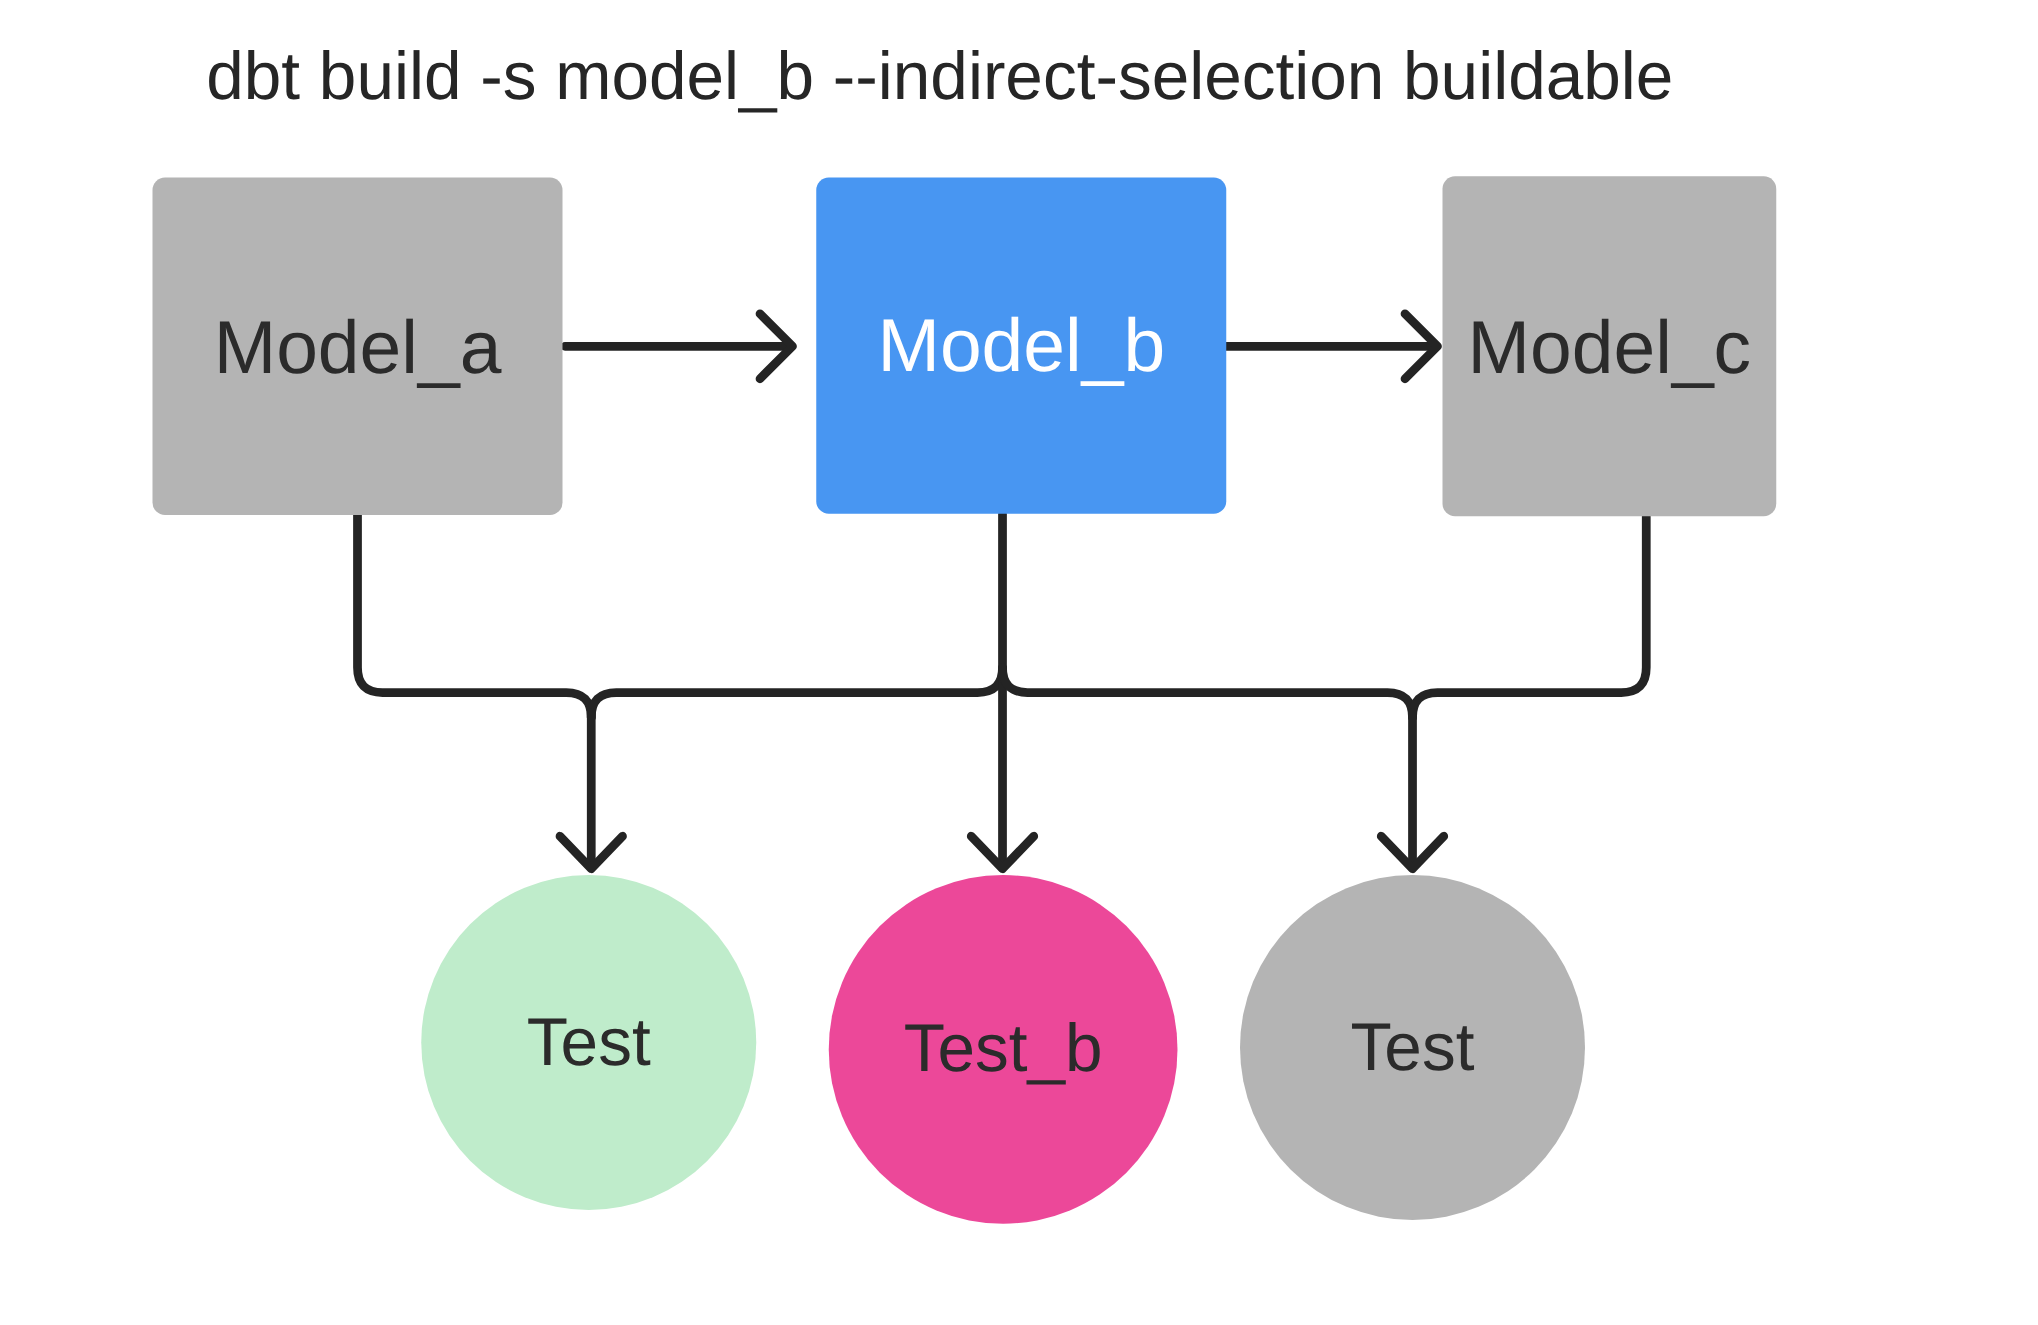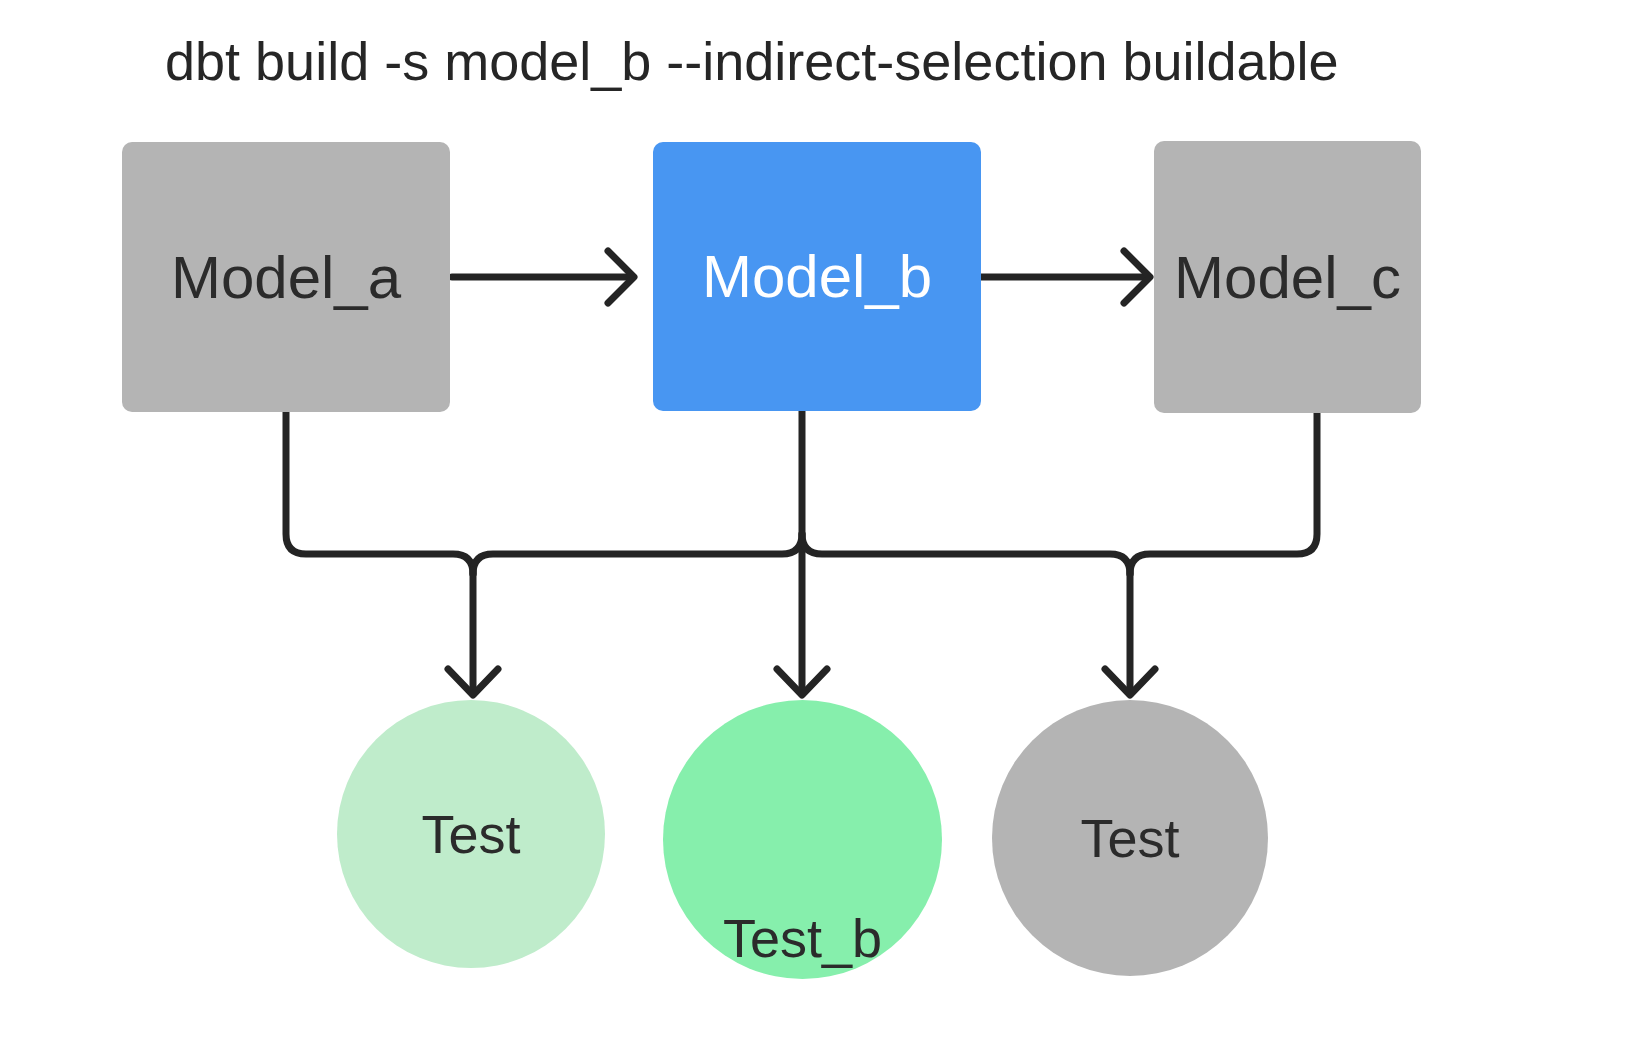--- a/index.html
+++ b/index.html
@@ -19,21 +19,21 @@
   .rect{border-radius:10px;font-size:60px;font-weight:500;color:#2b2b2b;}
   .circle{
     border-radius:50%;flex-direction:column;font-size:54px;font-weight:500;
     color:#2b2b2b;line-height:1.5;
   }
   .circle span{display:block;}
   .node-model-a{left:122px;top:142px;width:328px;height:270px;background:#b4b4b4;}
   .node-model-b{left:637px;top:142px;width:328px;height:269px;background:#4896f2;color:#ffffff;margin-left:16px;}
   .node-model-c{left:1154px;top:141px;width:267px;height:272px;background:#b4b4b4;}
   .node-test-ab{left:337px;top:700px;width:268px;height:268px;background:#bfeccb;}
-  .node-test-b{left:663px;top:700px;width:279px;height:279px;background:#86efac;justify-content:flex-end;}
+  .node-test-b{left:663px;top:700px;width:279px;height:279px;background:#ec4899;}
   .node-test-bc{left:992px;top:700px;width:276px;height:276px;background:#b4b4b4;}
   svg.edges{position:absolute;left:0;top:0;width:1630px;height:1060px;}
   .edge{stroke:#242424;stroke-width:7;fill:none;stroke-linecap:round;stroke-linejoin:round;}
 </style>
 </head>
 <body>
 
 <div class="canvas">
 
   <div class="title">dbt build -s model_b --indirect-selection buildable</div>

